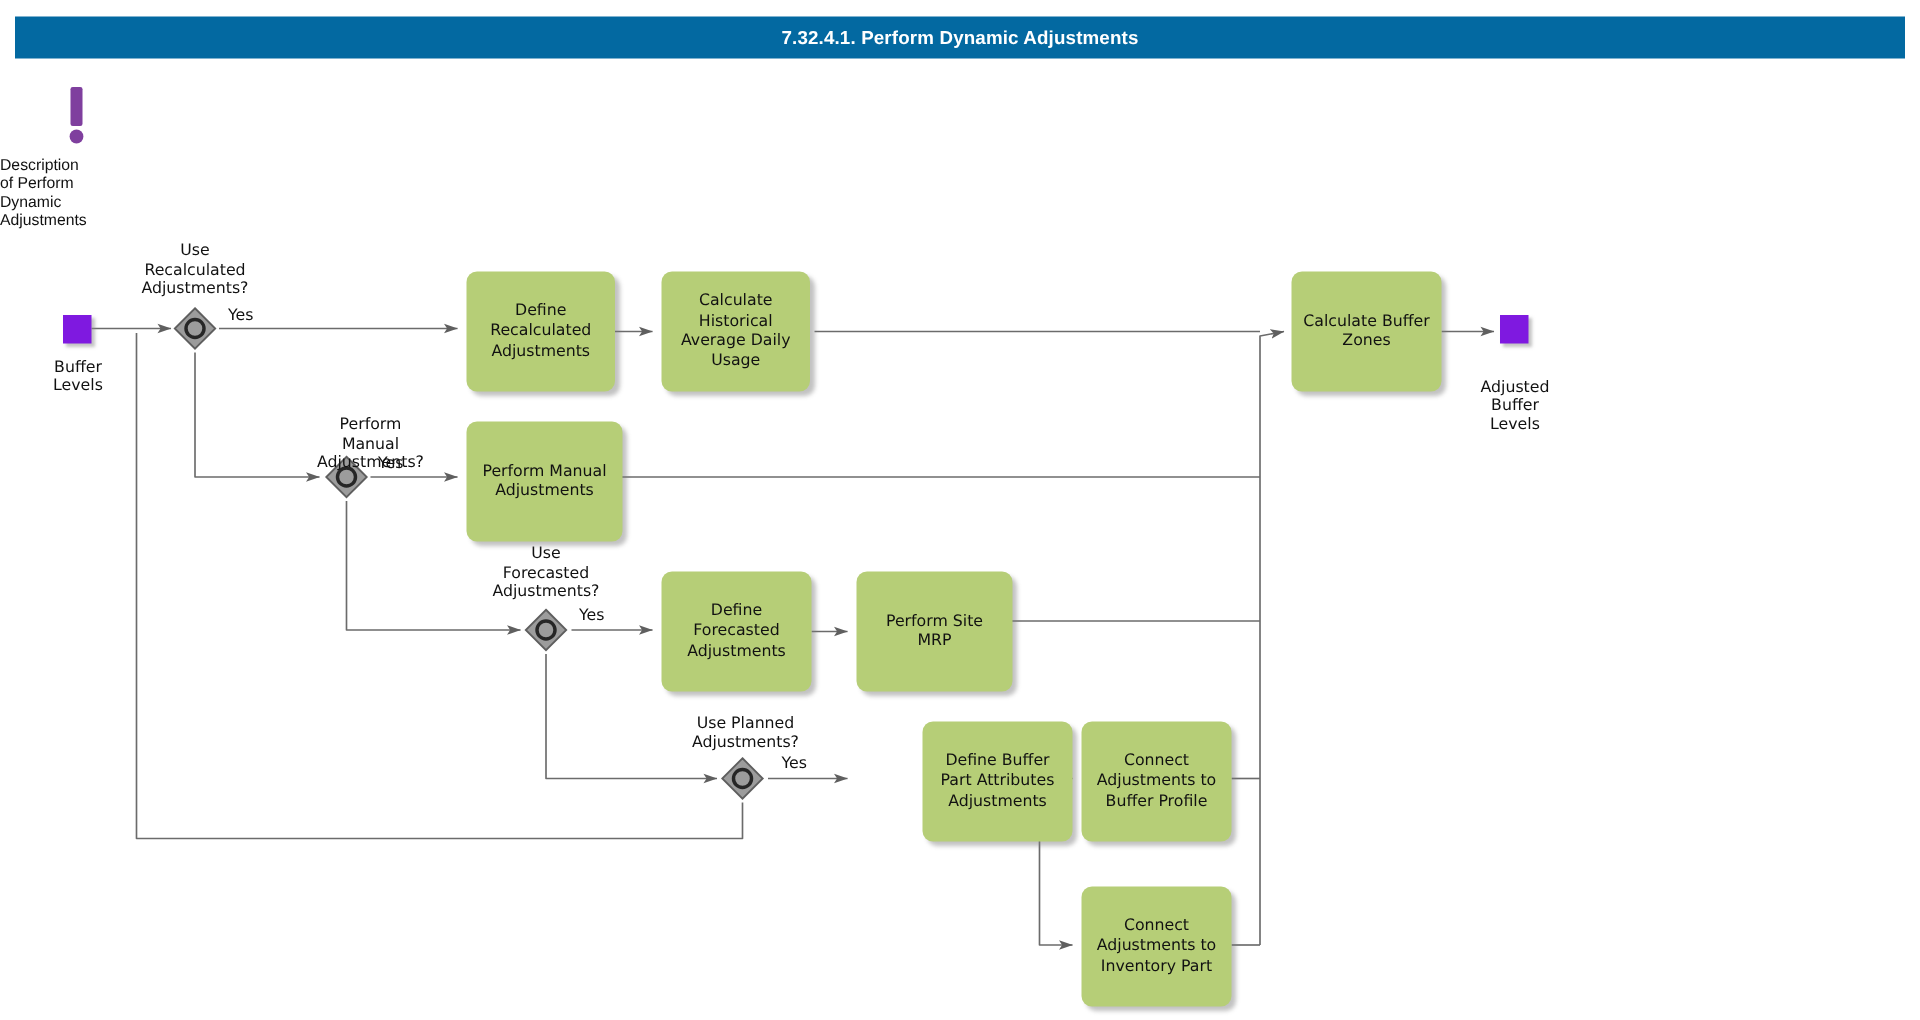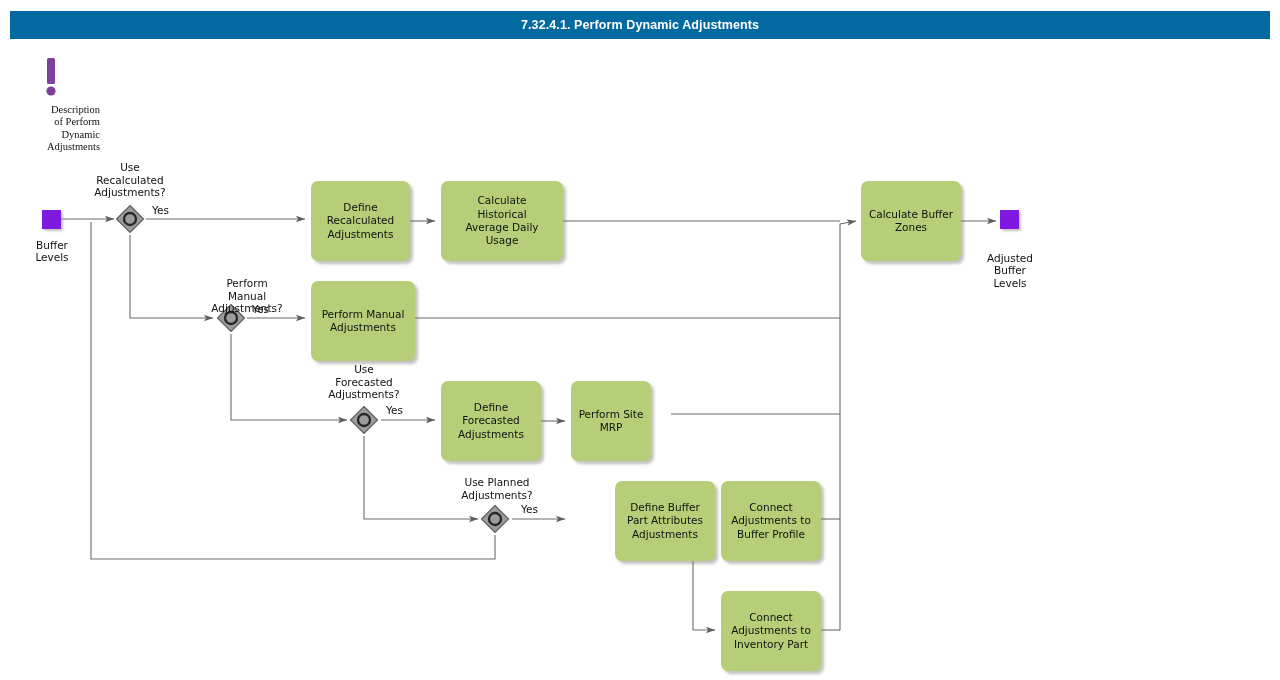--- a/index.html
+++ b/index.html
@@ -88,25 +88,25 @@
   }
   .flow-label {
     position: absolute;
     font-family: "DejaVu Sans", sans-serif;
     font-size: 10.5px;
     color: #111111;
     white-space: nowrap;
   }
   .annot-label {
     position: absolute;
-    font-family: Liberation Serif, serif;
+    font-family: Liberation Sans, sans-serif;
     font-size: 10.5px;
     line-height: 12.4px;
     color: #111111;
-    text-align: right;
+    text-align: left;
     white-space: pre-line;
   }
   svg { overflow: visible; }
 </style>
 </head>
 <body>
 
 <div class="titlebar">
   <span>7.32.4.1. Perform Dynamic Adjustments</span>
 </div>
@@ -216,33 +216,33 @@
   </svg>
 </div>
 <div class="gw-label" style="left: 435px; top: 476px; width: 124px; white-space: pre-line;">Use Planned
 Adjustments?</div>
 <div class="flow-label" style="left:521px; top:503px;">Yes</div>
 
 <div class="node task" style="left: 311px; top: 181px; width: 99px; height: 80px; white-space: pre-line;">Define
 Recalculated
 Adjustments</div>
 
-<div class="node task" style="left: 441px; top: 181px; width: 122px; height: 80px; white-space: pre-line;">Calculate
+<div class="node task" style="left: 441px; top: 181px; width: 99px; height: 80px; white-space: pre-line;">Calculate
 Historical
 Average Daily
 Usage</div>
 
 <div class="node task" style="left: 311px; top: 281px; width: 104px; height: 80px; white-space: pre-line;">Perform Manual
 Adjustments</div>
 
 <div class="node task" style="left: 441px; top: 381px; width: 100px; height: 80px; white-space: pre-line;">Define
 Forecasted
 Adjustments</div>
 
-<div class="node task" style="left: 571px; top: 381px; width: 80px; height: 80px; white-space: pre-line;">Perform Site
+<div class="node task" style="left: 571px; top: 381px; width: 104px; height: 80px; white-space: pre-line;">Perform Site
 MRP</div>
 
 <div class="node task" style="left: 571px; top: 481px; width: 100px; height: 80px; white-space: pre-line; margin-left: 44px;">Define Buffer
 Part Attributes
 Adjustments</div>
 
 <div class="node task" style="left: 721px; top: 481px; width: 100px; height: 80px; white-space: pre-line;">Connect
 Adjustments to
 Buffer Profile</div>
 

